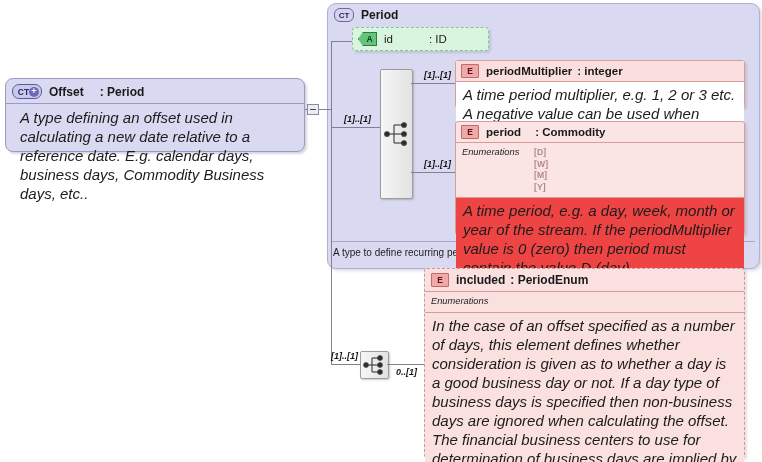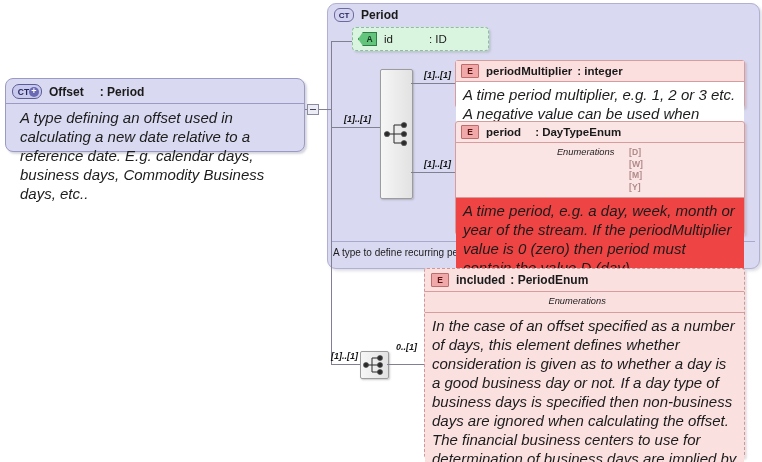--- a/index.html
+++ b/index.html
@@ -161,21 +161,20 @@
   #dt .node-title{font-size:12px;padding:4px 6px 4px 6px;}
   #dt .sep{height:1px;background:#d79c9c;}
   #dt .doc{background:#fbe0e0;}
 
   
   .enum{
     display:flex;
     padding:4px 6px 4px 6px;
     font-size:9.3px;
     line-height:11.6px;
-    justify-content:center;
   }
   .enum-label{
     font-style:italic;
     color:#1c1c1c;
     width:72px;flex:none;
   }
   .enum-vals{color:#b08a8a;font-weight:bold;font-size:8.6px;letter-spacing:.1px;}
   .enum-vals div{line-height:11.6px;}
 
   
@@ -300,21 +299,21 @@
     <div class="doc">A time period multiplier, e.g. 1, 2 or 3 etc. A negative value can be used when specifying an offset relative to another date, e.g. -2 days.</div>
   </div>
 
   <div class="node" id="pe">
     <div class="node-title">
       <span class="ico ico-e">
         <span>E</span>
       </span>
       <span class="nm">period</span>
       <span style="width:14px"></span>
-      <span class="ty">: DayTypeEnum</span>
+      <span class="ty">: Commodity</span>
     </div>
     <div class="sep"></div>
     <div class="enum">
       <div class="enum-label">Enumerations</div>
       <div class="enum-vals" id="pe-enums">
           <div>[D]</div>
           <div>[W]</div>
           <div>[M]</div>
           <div>[Y]</div>
         </div>
@@ -332,21 +331,21 @@
         <line x1="11" y1="6" x2="17" y2="6"></line>
         <line x1="11" y1="13" x2="17" y2="13"></line>
         <line x1="11" y1="20" x2="17" y2="20"></line>
         <circle cx="19" cy="6" r="2.2"></circle>
         <circle cx="19" cy="13" r="2.2"></circle>
         <circle cx="19" cy="20" r="2.2"></circle>
       </g>
     </svg>
   </div>
   <div class="ln lnh" style="left:387px;top:364px;width:37px;"></div>
-  <div class="card" style="left:396px;top:342px;">0..[1]</div>
+  <div class="card" style="left:396px;top:367px;">0..[1]</div>
 
   <div class="node" id="dt">
     <div class="node-title">
       <span class="ico ico-e">
         <span>E</span>
       </span>
       <span class="nm">included</span>
       <span style="width:5px"></span>
       <span class="ty">: PeriodEnum</span>
     </div>

